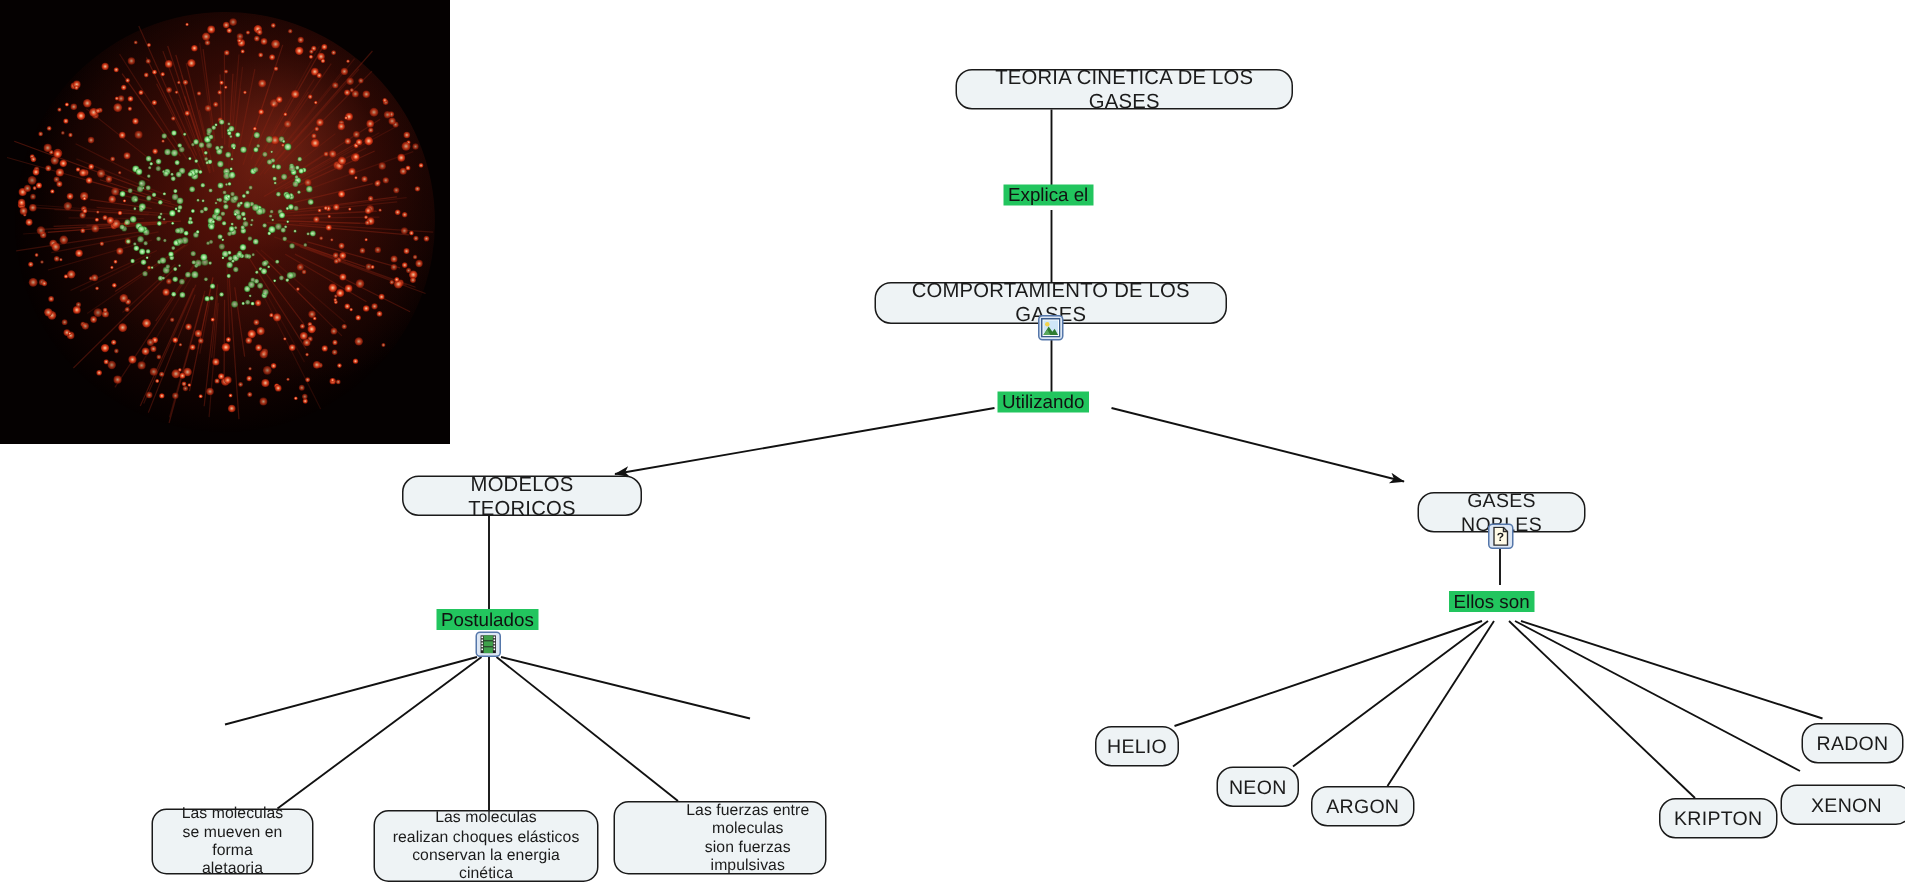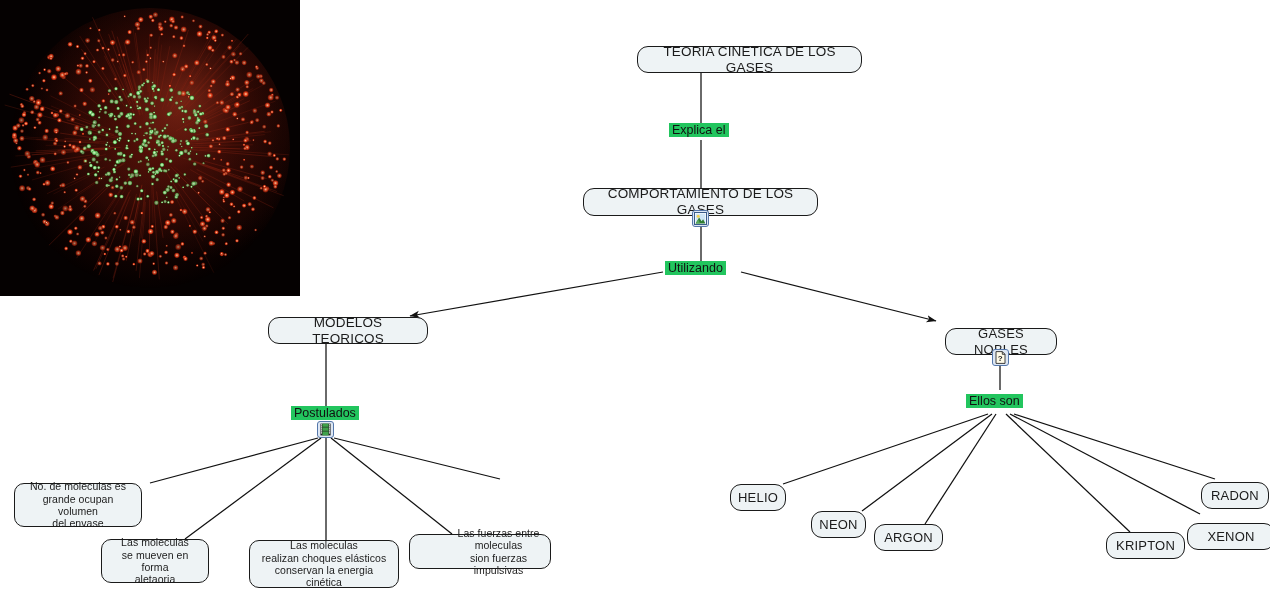--- a/index.html
+++ b/index.html
@@ -1091,33 +1091,30 @@
         <rect x="10.0" y="7.3" width="1.1" height="1.2"></rect>
         <rect x="10.0" y="9.3" width="1.1" height="1.2"></rect>
       </g>
       <g stroke="#1f1f1f" stroke-width="0.6">
         <line x1="3.4" y1="4.2" x2="9.6" y2="4.2"></line>
         <line x1="3.4" y1="8.2" x2="9.6" y2="8.2"></line>
       </g>
     </svg>
   </div>
 
-  <div class="node leaf" style="left:14px; top:483px; width:128px; height:44px;">No. de moleculas es
-grande ocupan volumen
-del envase</div>
 
   <div class="node leaf" style="left:101px; top:539px; width:108px; height:44px;">Las moleculas
 se mueven en forma
 aletaoria</div>
 
   <div class="node leaf" style="left:249px; top:540px; width:150px; height:48px;">Las moleculas
 realizan choques elásticos
 conservan la energia cinética</div>
 
-  <div class="node leaf" style="left:409px; top:534px; width:142px; height:35px;padding-left:46px;">Las fuerzas entre moleculas
+  <div class="node leaf" style="left:409px; top:534px; width:142px; height:49px;padding-left:46px;">Las fuerzas entre moleculas
 sion fuerzas impulsivas</div>
 
 
   <div class="node gas" style="left:730px; top:484px; width:56px; height:27px;">HELIO</div>
 
   <div class="node gas" style="left:811px; top:511px; width:55px; height:27px;">NEON</div>
 
   <div class="node gas" style="left:874px; top:524px; width:69px; height:27px;">ARGON</div>
 
   <div class="node gas" style="left:1106px; top:532px; width:79px; height:27px;">KRIPTON</div>

